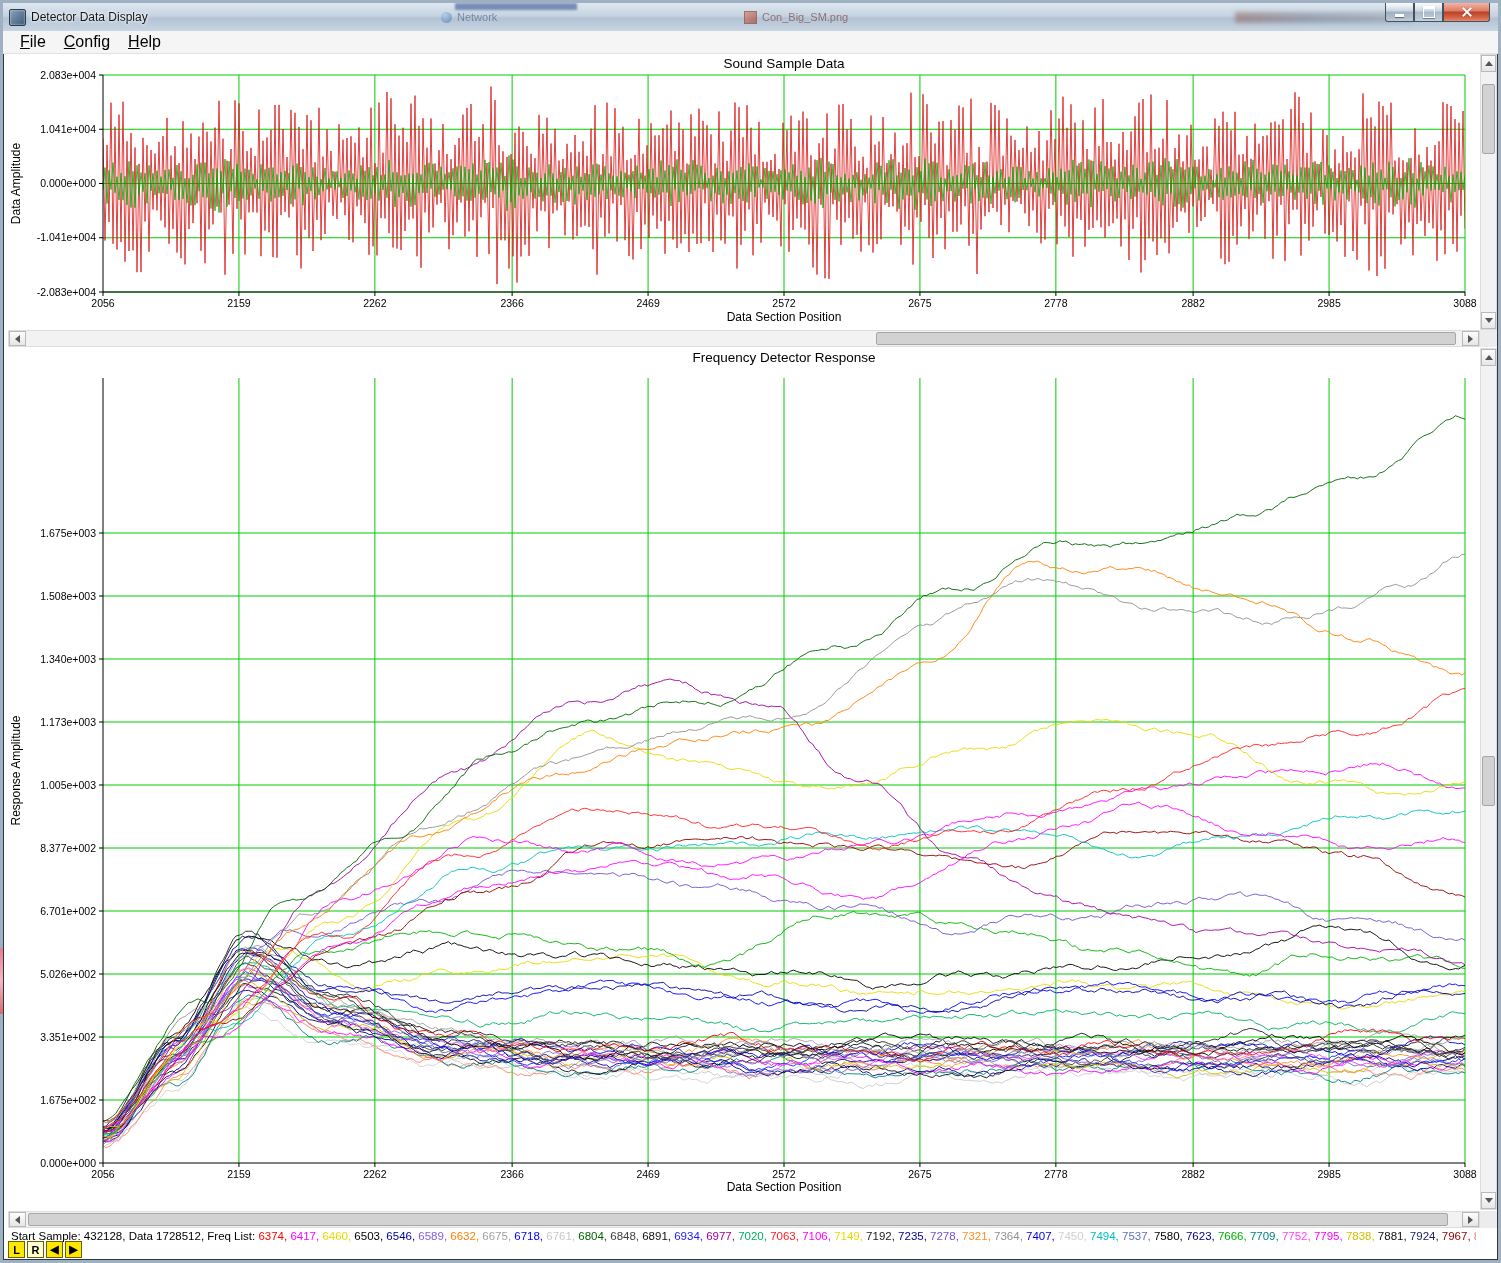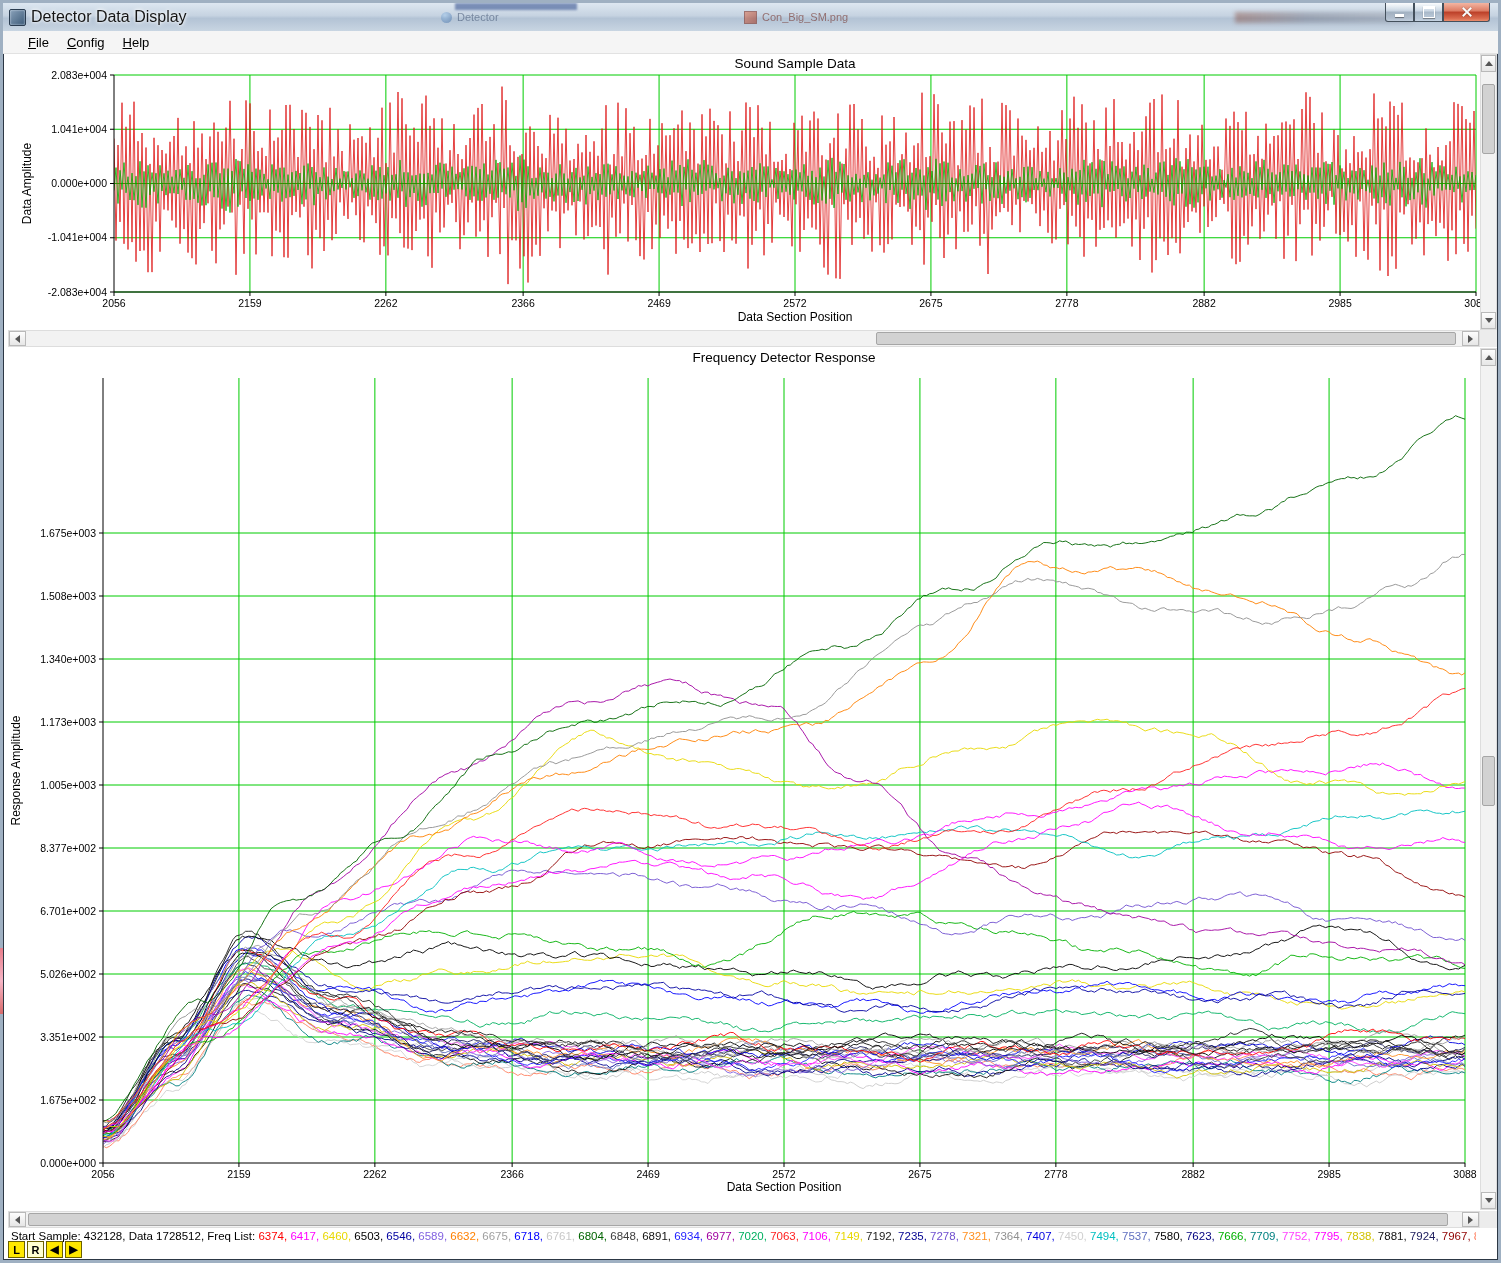--- a/index.html
+++ b/index.html
@@ -1,42 +1,42 @@
 <!DOCTYPE html>
 <html><head>
 <meta charset="utf-8">
 <style>
   html,body{margin:0;padding:0;background:#6b6b6b;font-family:"Liberation Sans",sans-serif;}
   .window{position:relative;width:1501px;height:1263px;background:#ffffff;border:3px solid #9fb0c2;box-sizing:border-box;box-shadow:0 0 0 1px #2c3744 inset;}
   
   .titlebar{position:absolute;left:0;top:0;right:0;height:28px;background:linear-gradient(180deg,#dde7f1 0%,#c6d3e1 45%,#b3c3d5 55%,#c8d5e2 100%);overflow:hidden;}
   .app-icon{width:15px;height:15px;margin:0 5px 0 6px;background:linear-gradient(135deg,#8aa2ba,#3c5a78);border:1px solid #2a3c50;border-radius:2px;box-shadow:inset 0 0 2px #dce8f4;flex:0 0 auto;}
   .tb-left{position:absolute;left:0;top:0;height:28px;display:flex;align-items:center;}
-  .tb-title{font-size:16px;color:#151515;text-shadow:0 0 5px #ffffff,0 0 3px #ffffff;white-space:nowrap;}
+  .tb-title{font-size:12px;color:#151515;text-shadow:0 0 5px #ffffff,0 0 3px #ffffff;white-space:nowrap;}
   .ghost{position:absolute;top:0;height:28px;display:flex;align-items:center;gap:5px;opacity:.45;filter:blur(.4px);font-size:11px;pointer-events:none;}
   .ghost-net-icon{width:11px;height:11px;border-radius:50%;background:radial-gradient(circle at 35% 30%,#9cc8f0,#1f4f8f);}
   .ghost-img-icon{width:11px;height:11px;background:linear-gradient(135deg,#e0714e,#9c2c16);border:1px solid #7a2010;}
   .ghost-blob{position:absolute;left:1232px;top:9px;width:178px;height:11px;background:linear-gradient(90deg,rgba(130,60,40,.40),rgba(90,90,105,.34) 40%,rgba(125,125,135,.26));filter:blur(2px);pointer-events:none;}
   .ghost-topbar{position:absolute;left:452px;top:0;width:122px;height:7px;background:rgba(28,58,128,.5);filter:blur(1px);pointer-events:none;}
   .winbtns{position:absolute;top:0;right:8px;display:flex;}
   .wbtn{width:29px;height:19px;border:1px solid #44505c;border-top:none;box-sizing:border-box;display:flex;align-items:center;justify-content:center;background:linear-gradient(180deg,rgba(255,255,255,.85),rgba(195,210,224,.55) 45%,rgba(132,152,172,.5) 50%,rgba(205,218,232,.65));}
   .wbtn.minb{border-radius:0 0 0 3px;}
   .wbtn.closeb{width:47px;border-radius:0 0 3px 0;background:linear-gradient(180deg,#f3b5a2,#dc7a62 45%,#bb3f28 50%,#d96a4e 85%,#e98d6d);}
   .ic-min{width:9px;height:3px;background:#fff;box-shadow:0 1px 1px rgba(0,0,0,.45);margin-top:7px;}
   .ic-max{width:10px;height:8px;border:1px solid #fff;border-top-width:3px;box-shadow:0 1px 1px rgba(0,0,0,.35);}
   .ic-close{position:relative;width:12px;height:12px;}
   .ic-close::before,.ic-close::after{content:"";position:absolute;left:5px;top:0;width:2px;height:12px;background:#fff;box-shadow:0 0 1px rgba(0,0,0,.5);}
   .ic-close::before{transform:rotate(45deg);} .ic-close::after{transform:rotate(-45deg);}
   
-  .menubar{position:absolute;left:0;top:28px;right:0;height:22px;background:#f5f5f5;border-bottom:1px solid #e2e2e2;display:flex;align-items:center;padding-left:16px;font-size:13px;color:#000;}
+  .menubar{position:absolute;left:0;top:28px;right:0;height:22px;background:#f5f5f5;border-bottom:1px solid #e2e2e2;display:flex;align-items:center;padding-left:8px;font-size:16px;color:#000;}
   .menu-item{padding:3px 9px;cursor:default;}
   .mn{text-decoration:underline;}
   
   .chartbox{position:absolute;background:#fff;}
-  #sound-chart{left:16px;top:51px;width:1472px;height:276px;}
+  #sound-chart{left:5px;top:51px;width:1472px;height:276px;}
   #freq-chart{left:5px;top:345px;width:1472px;height:862px;}
   svg{display:block;font-family:"Liberation Sans",sans-serif;}
   
   .scrollbar{position:absolute;display:flex;background:#f2f2f2;border:1px solid #dddddd;box-sizing:border-box;}
   .scrollbar.h{flex-direction:row;height:17px;}
   .scrollbar.v{flex-direction:column;width:17px;}
   .sb-btn{flex:0 0 17px;width:15px;height:15px;background:linear-gradient(#fdfdfd,#e6e6e6);border:1px solid #b9b9b9;box-sizing:border-box;display:flex;align-items:center;justify-content:center;}
   .scrollbar.h .sb-btn{height:15px;flex-basis:17px;}
   .sb-track{flex:1;position:relative;}
   .sb-thumb{position:absolute;background:#d2d2d2;border:1px solid #a6a6a6;border-radius:2px;box-sizing:border-box;}
@@ -61,21 +61,21 @@
 </style>
 </head>
 <body>
 
 <div class="window">
 
   <div class="titlebar">
     <div class="ghost-topbar"></div>
     <div class="ghost" style="left:438px">
       <span class="ghost-net-icon"></span>
-      <span style="color:#1b2f52">Detector</span>
+      <span style="color:#1b2f52">Network</span>
     </div>
     <div class="ghost" style="left:741px;opacity:.55">
       <span class="ghost-img-icon"></span>
       <span style="color:#6b1d12">Con_Big_SM.png</span>
     </div>
     <div class="ghost-blob"></div>
     <div class="tb-left">
       <div class="app-icon"></div>
       <span class="tb-title">Detector Data Display</span>
     </div>

